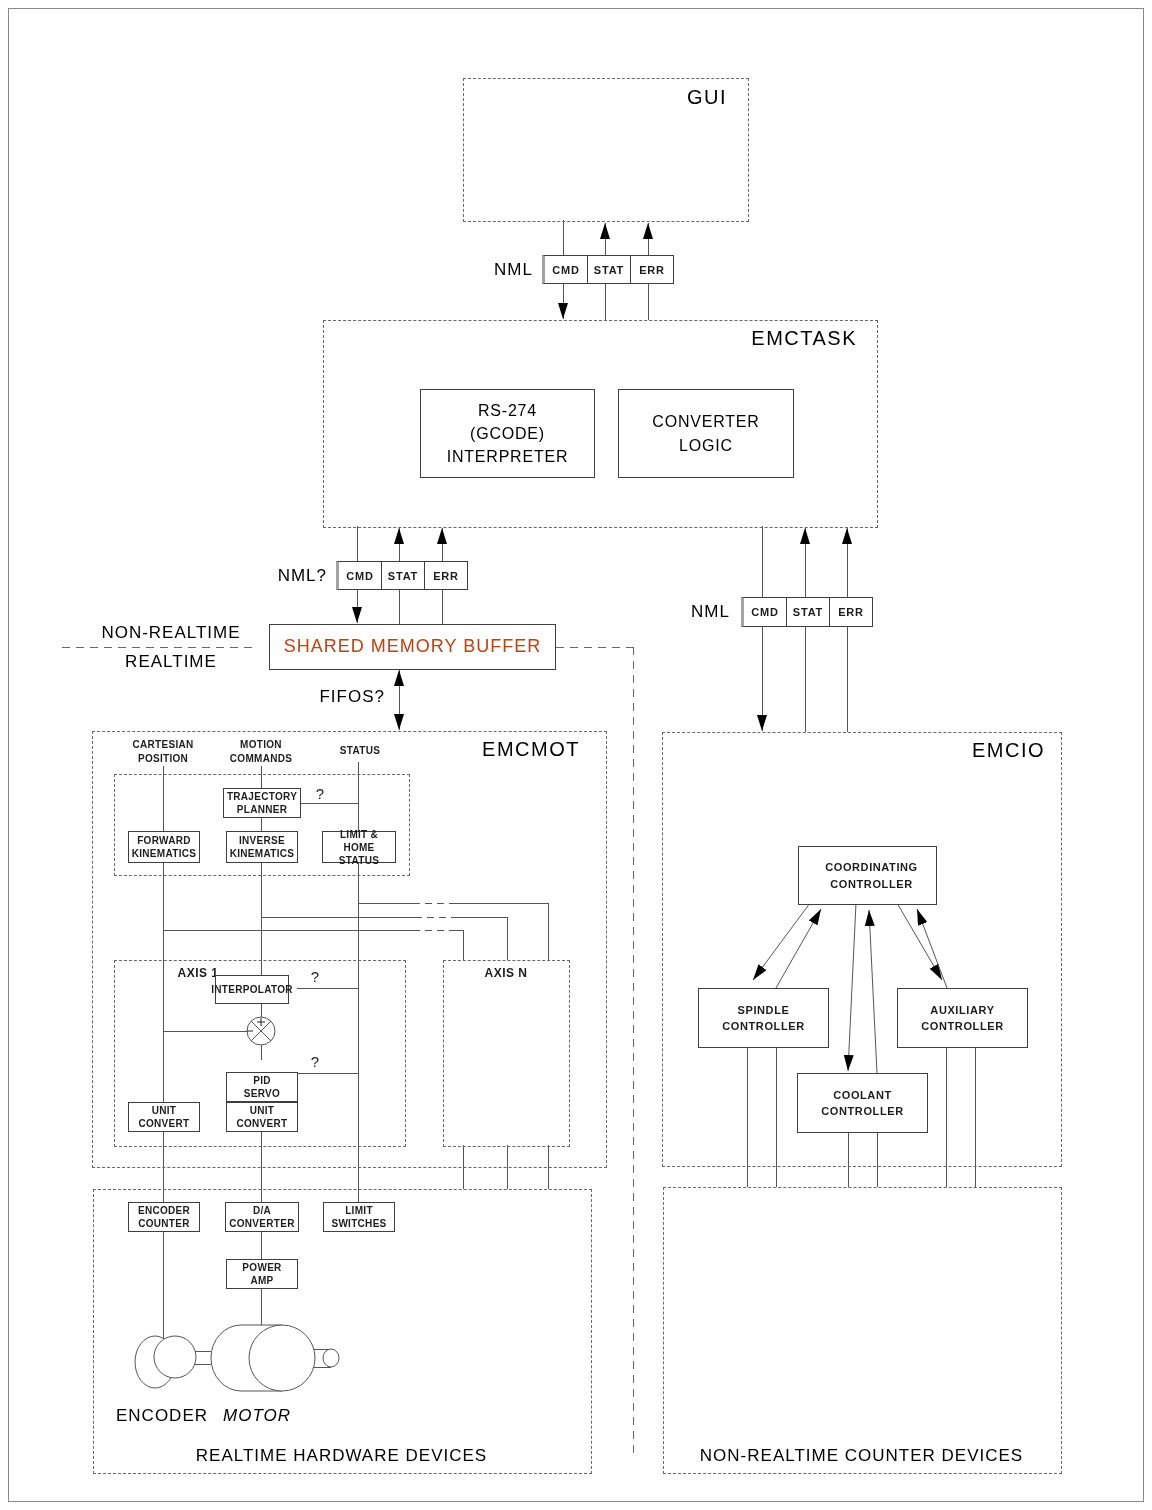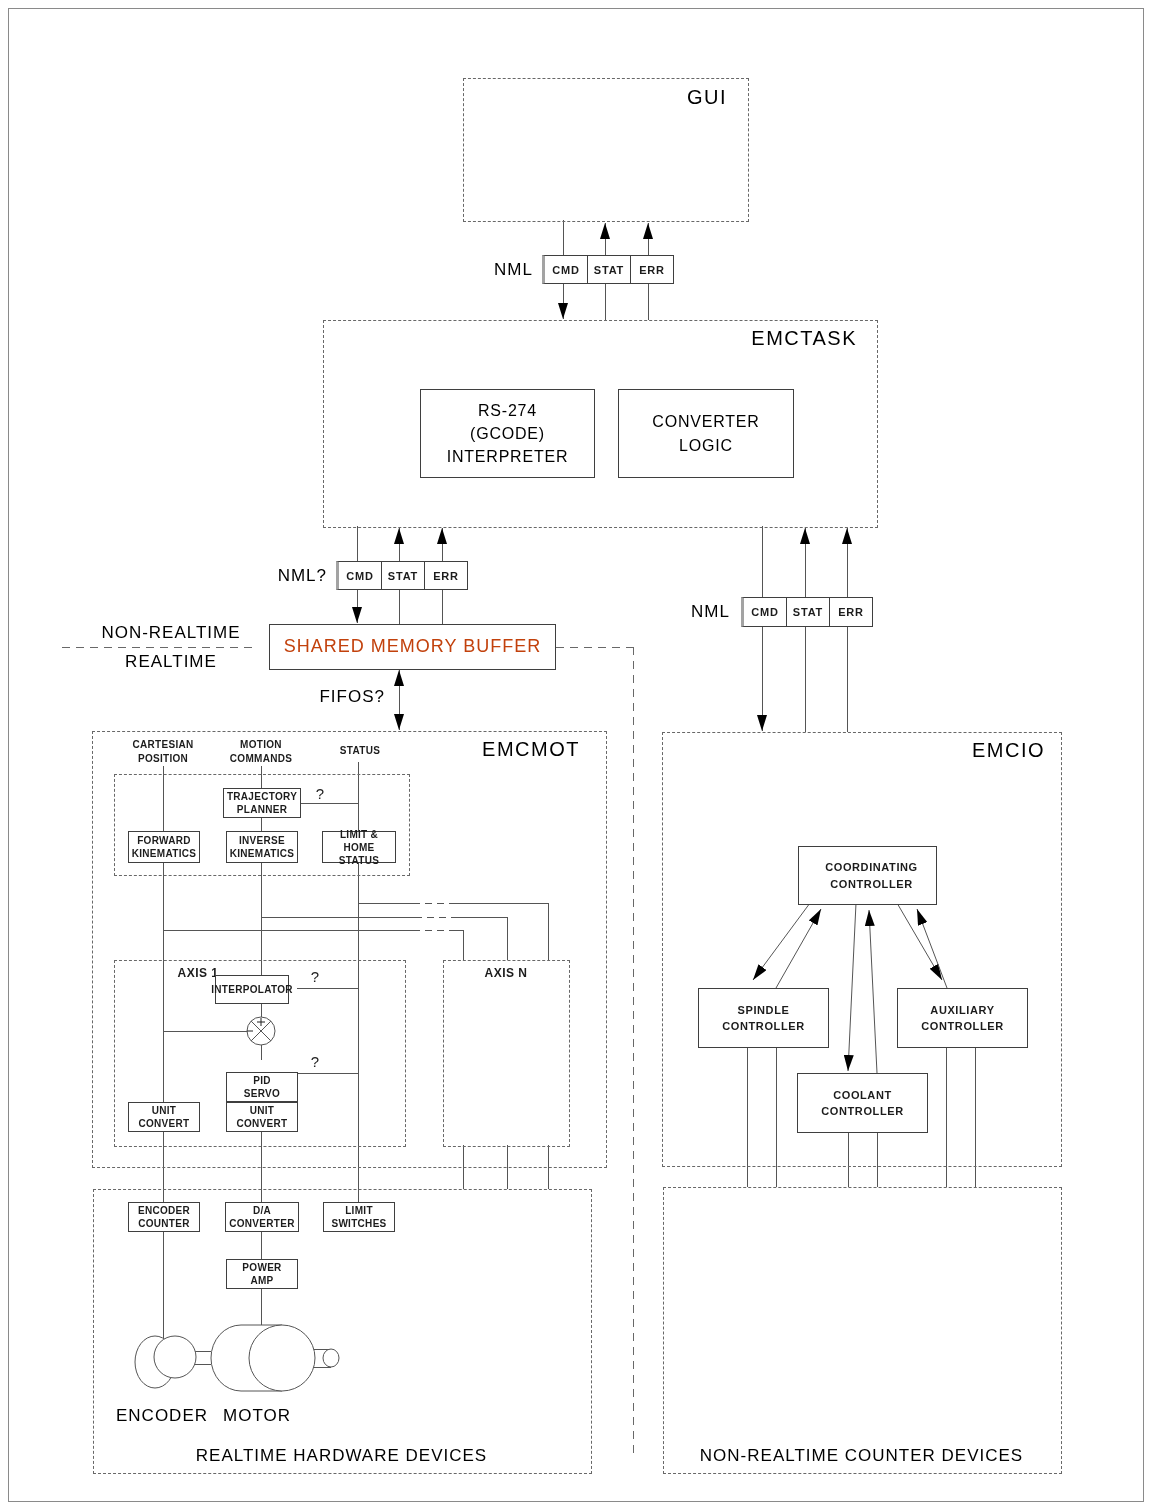--- a/index.html
+++ b/index.html
@@ -186,16 +186,16 @@
   <div class="sbox" style="left:128px;top:1202px;width:70px;height:28px;">ENCODER
 COUNTER</div>
   <div class="sbox" style="left:225px;top:1202px;width:72px;height:28px;">D/A
 CONVERTER</div>
   <div class="sbox" style="left:323px;top:1202px;width:70px;height:28px;">LIMIT
 SWITCHES</div>
   <div class="sbox" style="left:226px;top:1259px;width:70px;height:28px;">POWER
 AMP</div>
 
   <div class="lbl mid center" style="left:116px;width:90px;top:1406px;">ENCODER</div>
-  <div class="lbl mid center" style="left:212px;width:90px;top:1406px;">MOTOR</div>
+  <div class="lbl mid center" style="left:212px;width:90px;top:1406px;font-style:italic;">MOTOR</div>
   <div class="lbl mid center" style="left:93px;width:497px;top:1446px;">REALTIME HARDWARE DEVICES</div>
   <div class="lbl mid center" style="left:663px;width:397px;top:1446px;">NON-REALTIME COUNTER DEVICES</div>
 </div>
 
 </body></html>

